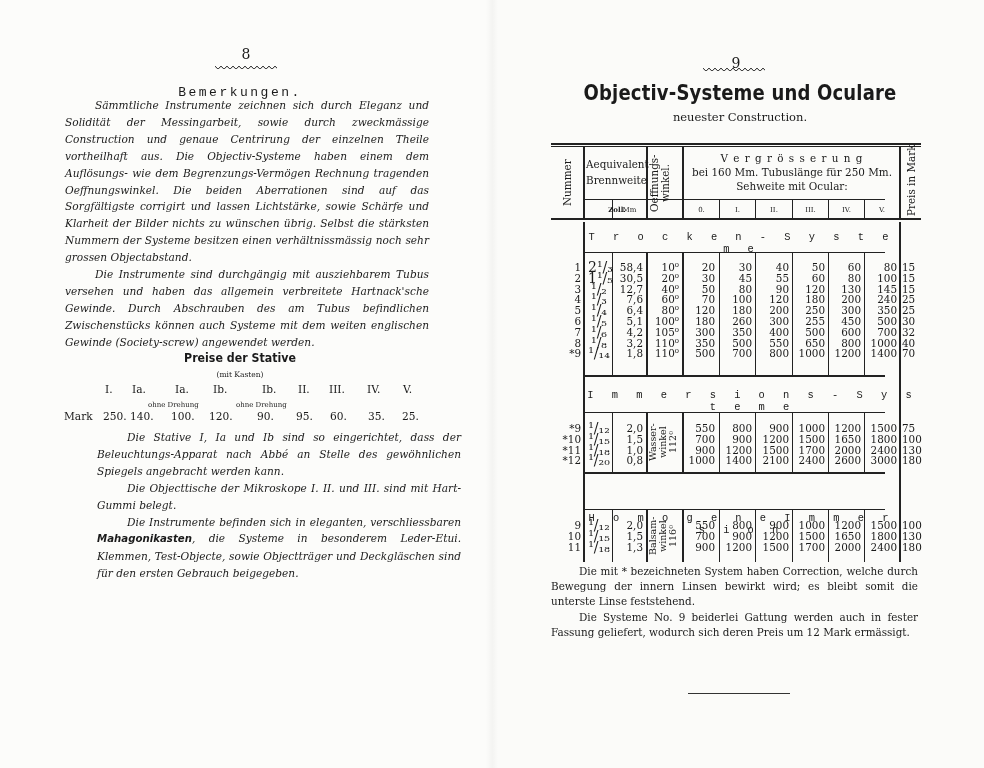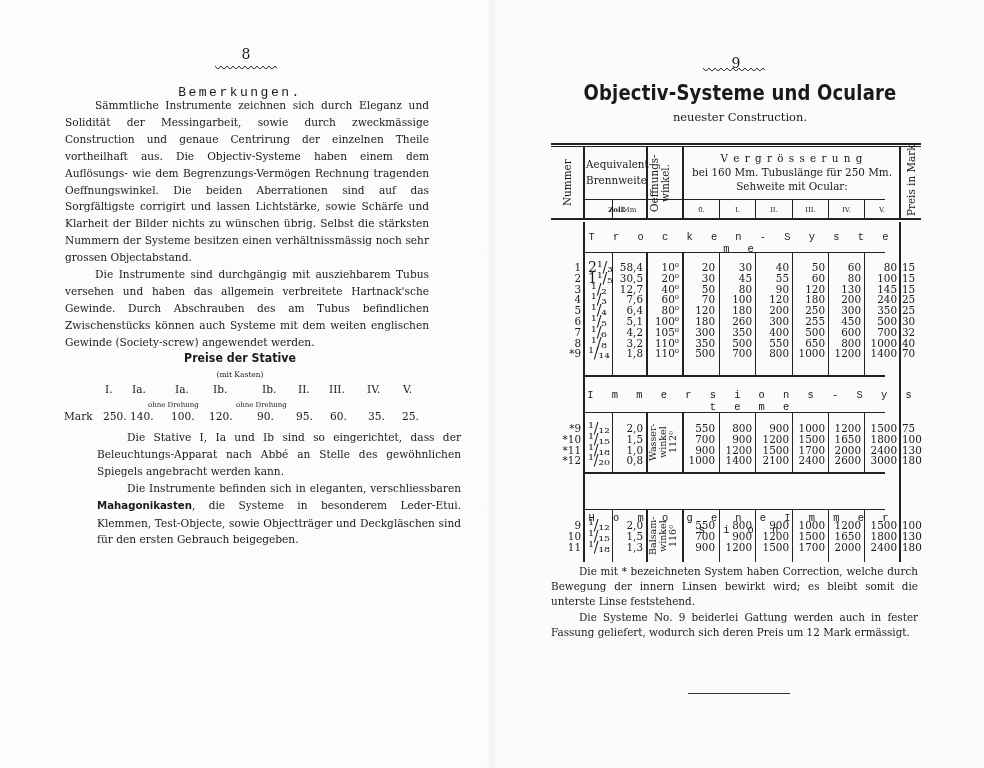--- a/index.html
+++ b/index.html
@@ -22,21 +22,21 @@
         radial-gradient(circle at 3px 0px, transparent 2px, #444 2px, #444 2.6px, transparent 3px) 0 0 / 6px 4px repeat-x;
     }
     .heading-left {
       position: absolute; top: 85px; left: 0; width: 480px; text-align: center;
       font-size: 13px; letter-spacing: 2.5px; font-family: "Liberation Mono","DejaVu Sans Mono", monospace;
     }
     .para {
       position: absolute; font-size: 10.6px; line-height: 16.9px; text-align: justify;
       font-family: "DejaVu Serif", serif;
     }
-    .para p { margin: 0; text-indent: 30px; text-align: justify; }
+    .para p { margin: 0; text-indent: 30px; text-align: justify; font-style: italic; }
     .bold-sans { font-family: "DejaVu Sans", sans-serif; font-weight: bold; font-size: 10.2px; }
     .stative-title {
       position: absolute; top: 350px; left: 0; width: 480px; text-align: center;
       font-family: "DejaVu Sans", sans-serif; font-weight: bold; font-size: 13px; transform: scaleX(0.85);
     }
     .stative-sub {
       position: absolute; top: 370px; left: 0; width: 480px; text-align: center; font-size: 7.5px;
     }
     .stative-row { position: absolute; font-size: 10.6px; }
     .stative-note { position: absolute; font-size: 7px; }
@@ -120,20 +120,21 @@
   <div class="stative-row" style="left:209px; top:410px;">120.</div>
   <div class="stative-row" style="left:257px; top:410px;">90.</div>
   <div class="stative-row" style="left:296px; top:410px;">95.</div>
   <div class="stative-row" style="left:330px; top:410px;">60.</div>
   <div class="stative-row" style="left:368px; top:410px;">35.</div>
   <div class="stative-row" style="left:402px; top:410px;">25.</div>
 </div>
 
 <div class="para" style="left:65px; top:429px; width:364px;margin-left:32px;">
   <p>Die Stative I, Ia und Ib sind so eingerichtet, dass der Beleuchtungs-Apparat nach Abbé an Stelle des gewöhnlichen Spiegels angebracht werden kann.</p>
+  <p>Die Objecttische der Mikroskope I. II. und III. sind mit Hart-Gummi belegt.</p>
   <p><span>Die Instrumente befinden sich in eleganten, verschliessbaren </span><span class="bold-sans">Mahagonikasten</span><span>, die Systeme in besonderem Leder-Etui. Klemmen, Test-Objecte, sowie Objectträger und Deckgläschen sind für den ersten Gebrauch beigegeben.</span></p>
 </div>
 
 <div class="page-num" style="left:686px; top:55px;">9</div>
 <div class="squiggle" style="left:703px; top:68px;"></div>
 <div class="title-right">Objectiv-Systeme und Oculare</div>
 <div class="subtitle-right">neuester Construction.</div>
 
 <div>
 

